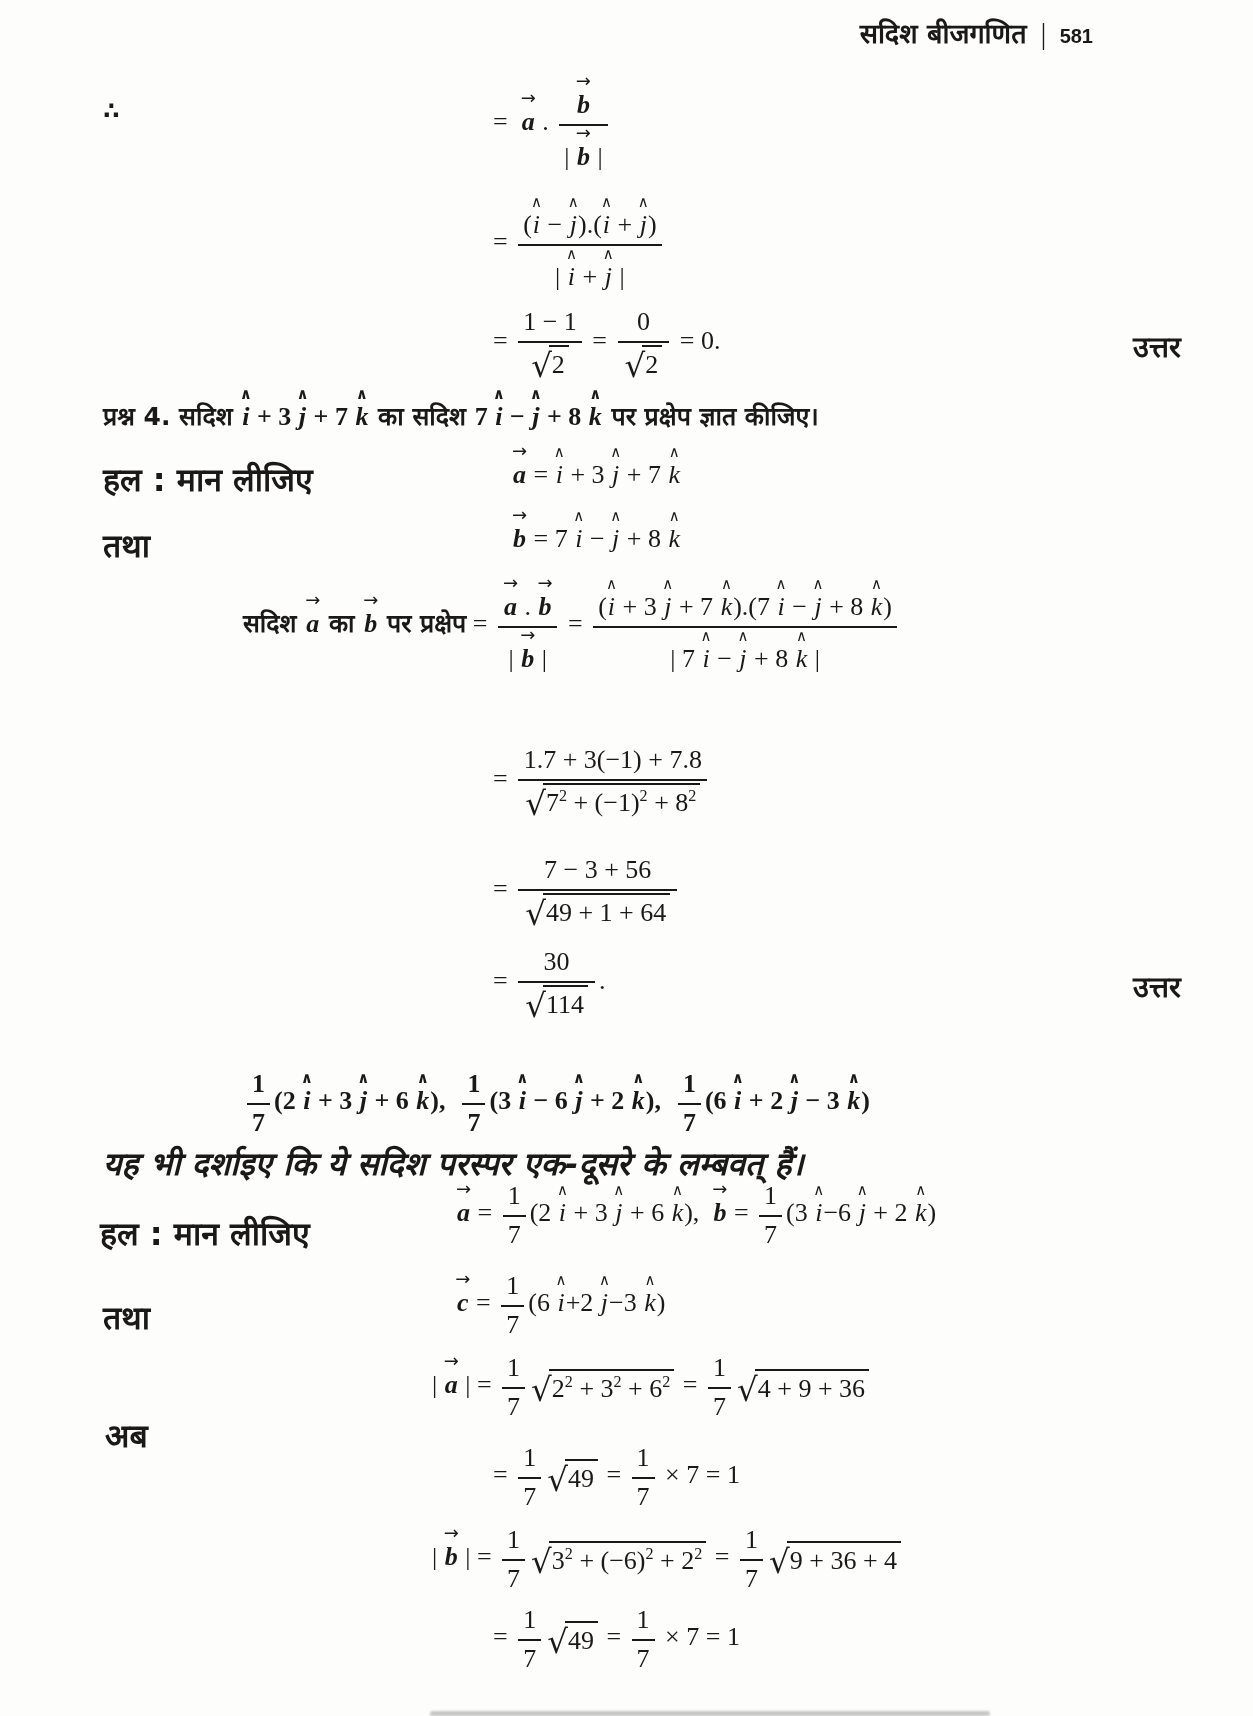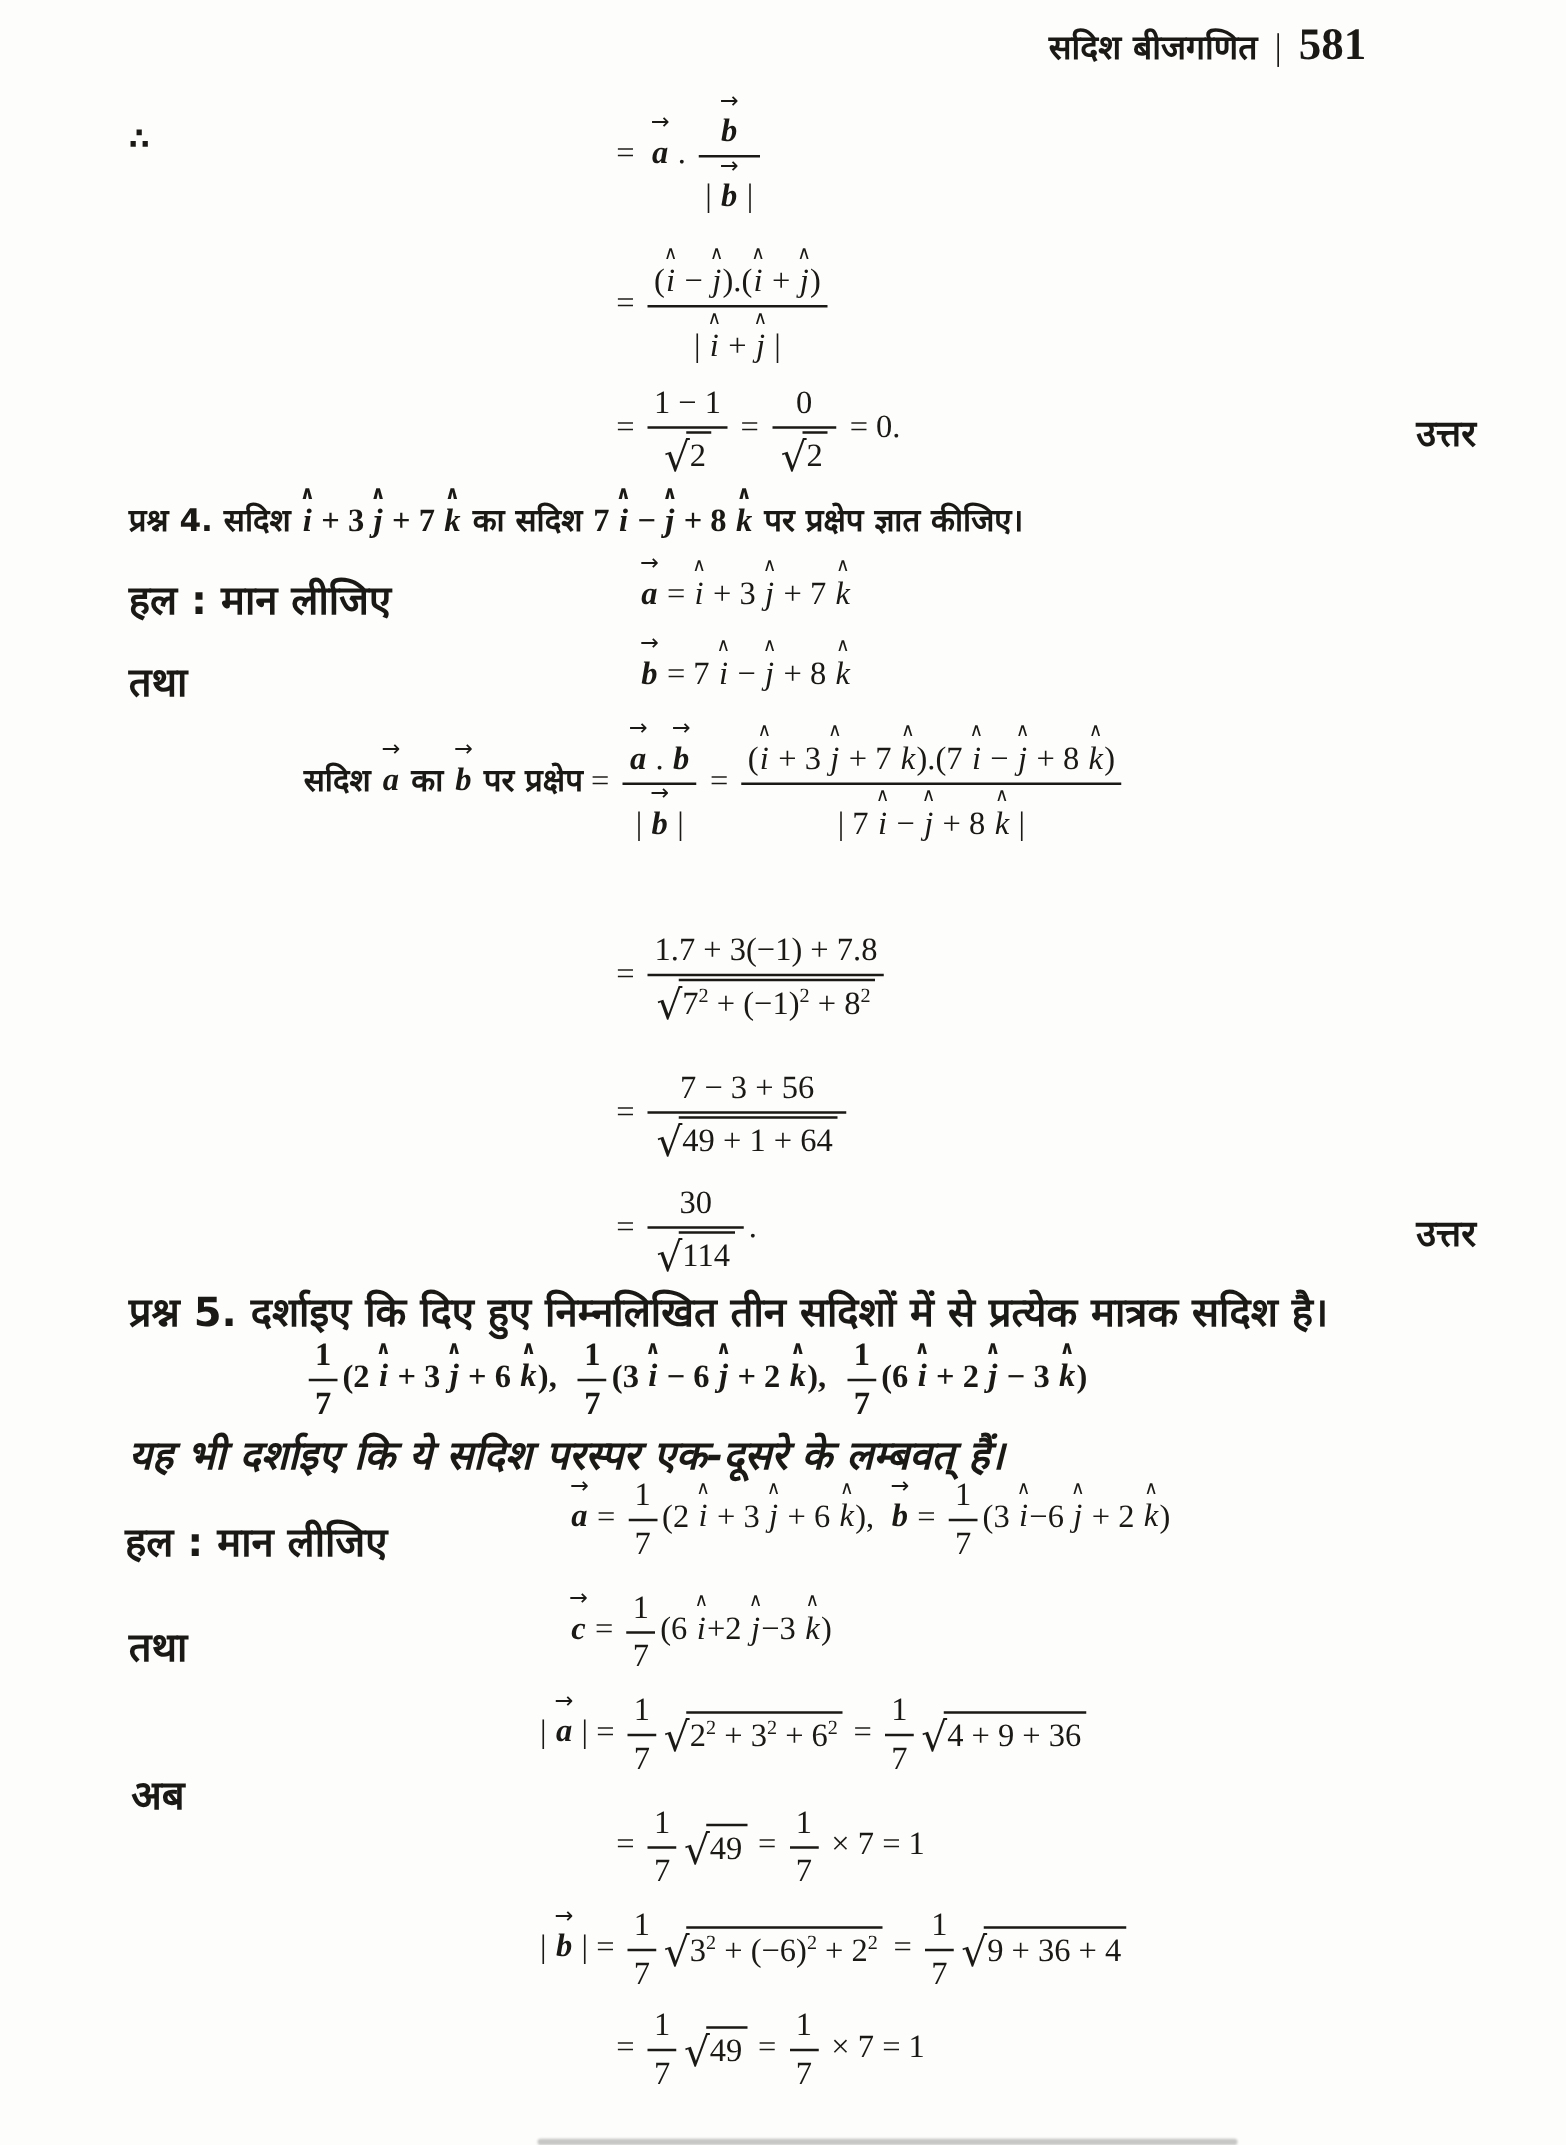--- a/index.html
+++ b/index.html
@@ -25,21 +25,21 @@
   .acc{position:relative;display:inline-block;padding-top:15px;line-height:1.05;margin:0 1px;}
   .acc .mk{position:absolute;top:-1px;left:50%;transform:translateX(-50%);
            font-family:"DejaVu Sans",sans-serif;font-size:15px;line-height:1;font-style:normal;}
   .acc .mk.arrow{font-size:18px;top:-4px;}
   .acc .lt{font-style:italic;}
   .acc.vec .lt{font-weight:700;}
   .math sup{font-size:0.62em;vertical-align:super;line-height:0;}
   .header{position:absolute;top:14px;right:160px;font-family:"DejaVu Sans",sans-serif;
           font-weight:700;font-size:27px;}
   .header .divider{font-weight:400;margin:0 12px;transform:scaleX(.6);display:inline-block;}
-  .header .pagenum{font-family:Liberation Serif, serif;font-size:36px;}
+  .header .pagenum{font-family:Liberation Sans, sans-serif;font-size:20px;}
   .ans{position:absolute;font-family:"DejaVu Sans",sans-serif;font-weight:700;font-size:29px;}
   .edge{position:absolute;left:430px;bottom:0;width:560px;height:5px;background:rgba(40,40,40,.25);
         border-radius:3px;filter:blur(1px);}
 </style>
 </head>
 <body>
 
 <div class="page">
 
   <div class="header">
@@ -79,21 +79,20 @@
             <span class="rs">√</span>
             <span class="rc"><span class="t">49 + 1 + 64</span></span>
           </span></span></span></div>
 
   <div class="row math" style="left:493px;top:946px;"><span class="t">= </span><span class="frac"><span class="num"><span class="t">30</span></span><span class="den"><span class="sqrt">
             <span class="rs">√</span>
             <span class="rc"><span class="t">114</span></span>
           </span></span></span><span class="t">.</span></div>
   <span class="ans" style="left:1133px;top:966px;">उत्तर</span>
 
-  <div class="row hin" style="left:103px;top:1030px;">प्रश्न 5.  दर्शाइए कि दिए हुए निम्नलिखित तीन सदिशों में से प्रत्येक मात्रक सदिश है।</div>
 
   <div class="row math bold" style="left:243px;top:1068px;"><span class="frac"><span class="num"><span class="t">1</span></span><span class="den"><span class="t">7</span></span></span><span class="t">(2 </span><span class="acc"><span class="mk">∧</span><span class="lt">i</span></span><span class="t"> + 3 </span><span class="acc"><span class="mk">∧</span><span class="lt">j</span></span><span class="t"> + 6 </span><span class="acc"><span class="mk">∧</span><span class="lt">k</span></span><span class="t">),  </span><span class="frac"><span class="num"><span class="t">1</span></span><span class="den"><span class="t">7</span></span></span><span class="t">(3 </span><span class="acc"><span class="mk">∧</span><span class="lt">i</span></span><span class="t"> − 6 </span><span class="acc"><span class="mk">∧</span><span class="lt">j</span></span><span class="t"> + 2 </span><span class="acc"><span class="mk">∧</span><span class="lt">k</span></span><span class="t">),  </span><span class="frac"><span class="num"><span class="t">1</span></span><span class="den"><span class="t">7</span></span></span><span class="t">(6 </span><span class="acc"><span class="mk">∧</span><span class="lt">i</span></span><span class="t"> + 2 </span><span class="acc"><span class="mk">∧</span><span class="lt">j</span></span><span class="t"> − 3 </span><span class="acc"><span class="mk">∧</span><span class="lt">k</span></span><span class="t">)</span></div>
 
   <div class="row hin" style="left:103px;top:1144px;font-style:italic;">यह भी दर्शाइए कि ये सदिश परस्पर एक-दूसरे के लम्बवत् हैं।</div>
 
   <span class="row hin" style="left:100px;top:1214px;">हल : मान लीजिए</span>
   <div class="row math" style="left:456px;top:1180px;"><span class="acc vec"><span class="mk arrow">→</span><span class="lt">a</span></span><span class="t"> = </span><span class="frac"><span class="num"><span class="t">1</span></span><span class="den"><span class="t">7</span></span></span><span class="t">(2 </span><span class="acc"><span class="mk">∧</span><span class="lt">i</span></span><span class="t"> + 3 </span><span class="acc"><span class="mk">∧</span><span class="lt">j</span></span><span class="t"> + 6 </span><span class="acc"><span class="mk">∧</span><span class="lt">k</span></span><span class="t">),  </span><span class="acc vec"><span class="mk arrow">→</span><span class="lt">b</span></span><span class="t"> = </span><span class="frac"><span class="num"><span class="t">1</span></span><span class="den"><span class="t">7</span></span></span><span class="t">(3 </span><span class="acc"><span class="mk">∧</span><span class="lt">i</span></span><span class="t">−6 </span><span class="acc"><span class="mk">∧</span><span class="lt">j</span></span><span class="t"> + 2 </span><span class="acc"><span class="mk">∧</span><span class="lt">k</span></span><span class="t">)</span></div>
 
   <span class="row hin" style="left:103px;top:1298px;">तथा</span>
   <div class="row math" style="left:456px;top:1270px;"><span class="acc vec"><span class="mk arrow">→</span><span class="lt">c</span></span><span class="t"> = </span><span class="frac"><span class="num"><span class="t">1</span></span><span class="den"><span class="t">7</span></span></span><span class="t">(6 </span><span class="acc"><span class="mk">∧</span><span class="lt">i</span></span><span class="t">+2 </span><span class="acc"><span class="mk">∧</span><span class="lt">j</span></span><span class="t">−3 </span><span class="acc"><span class="mk">∧</span><span class="lt">k</span></span><span class="t">)</span></div>

